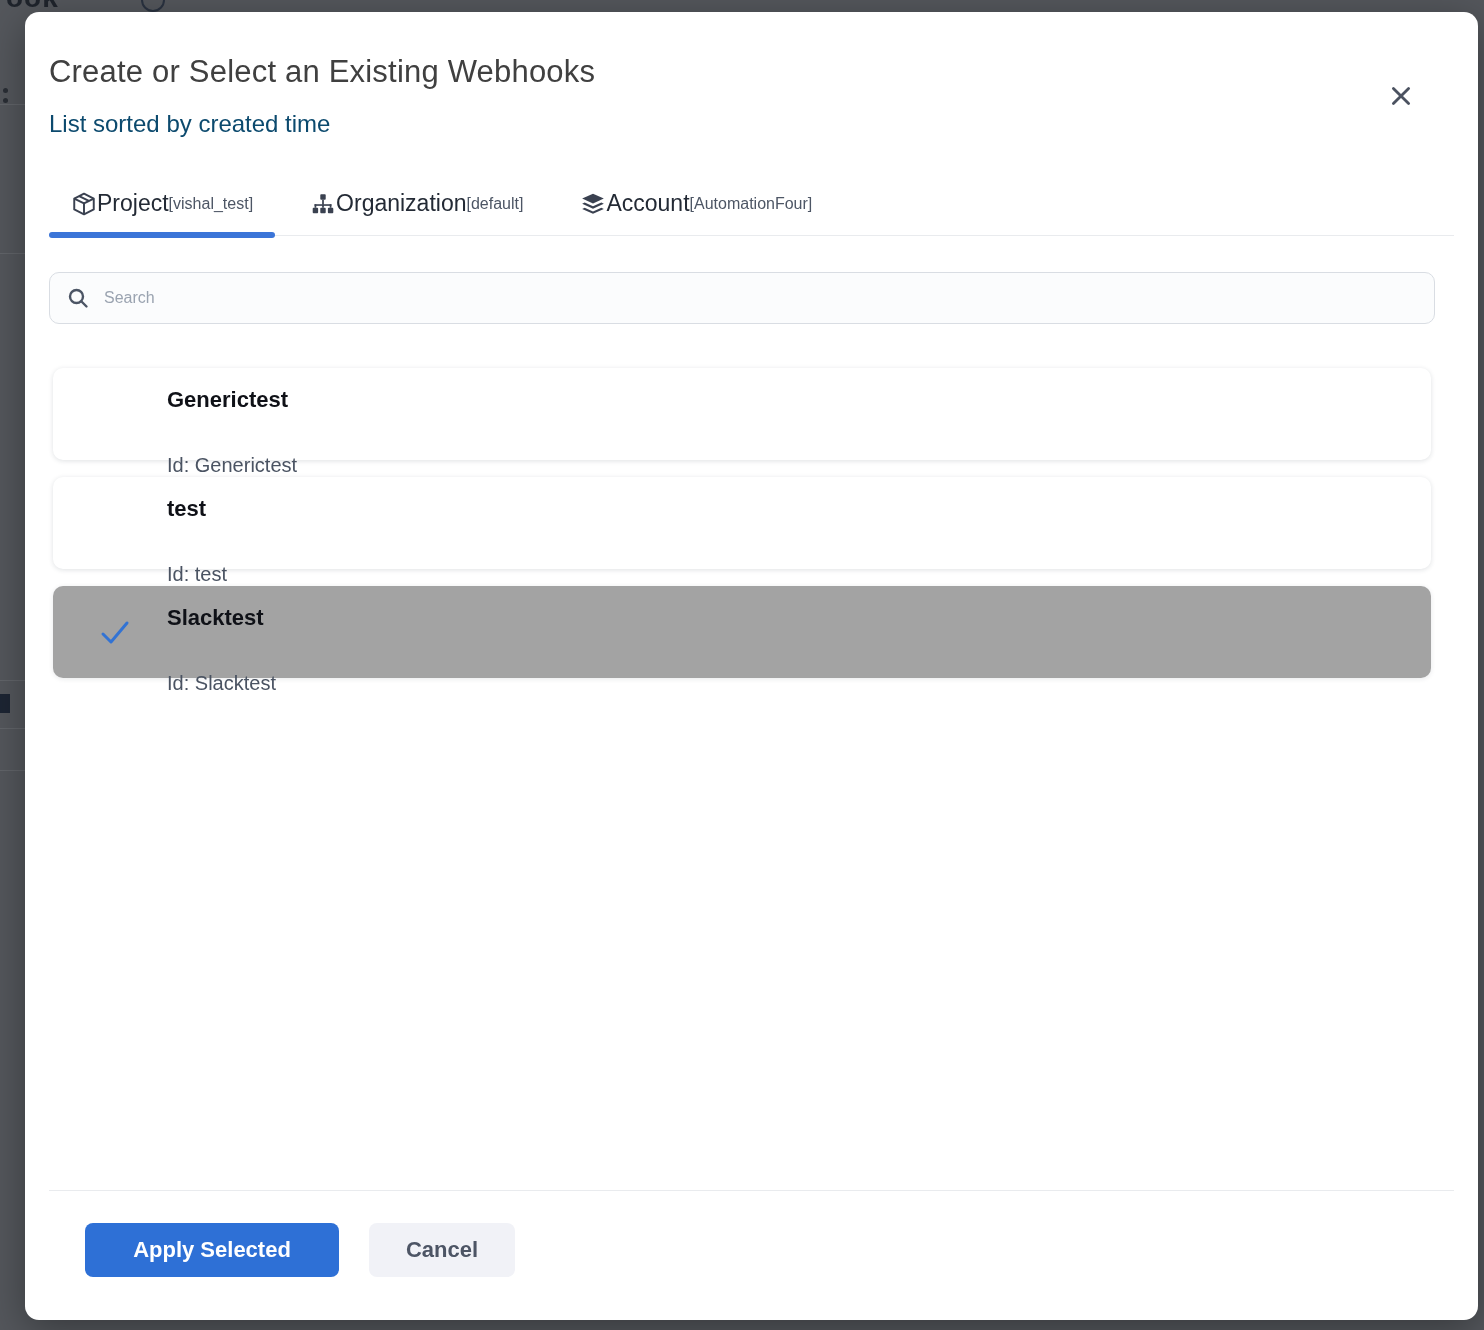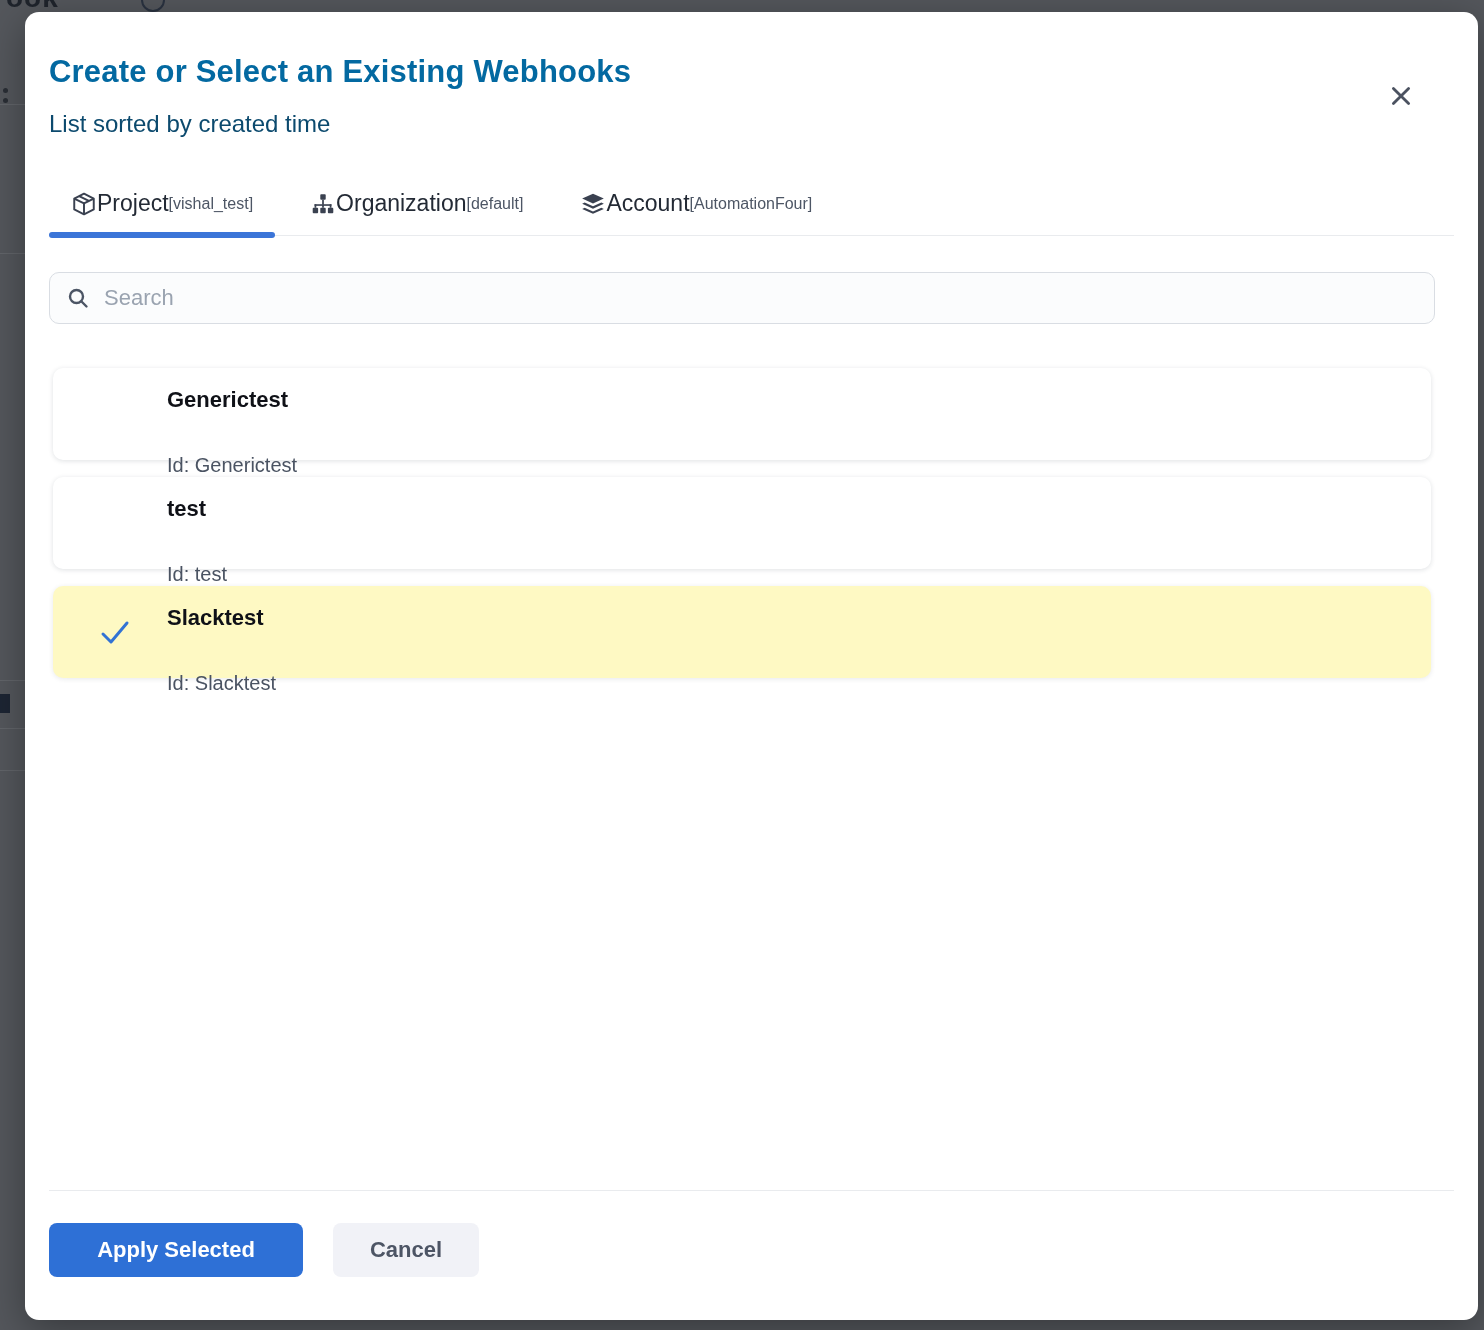--- a/index.html
+++ b/index.html
@@ -27,21 +27,21 @@
 
   
   .modal {
     position: absolute; left: 25px; top: 12px;
     width: 1453px; height: 1308px;
     background: #ffffff; border-radius: 14px;
     box-shadow: 0 10px 40px rgba(0,0,0,0.35);
   }
   .modal-title {
     position: absolute; left: 24px; top: 42px;
-    font-size: 31px; font-weight: 700; color: #0369a1;
+    font-size: 31px; font-weight: 400; color: #404040;
     letter-spacing: 0.2px;
   }
   .modal-subtitle {
     position: absolute; left: 24px; top: 98px;
     font-size: 24px; color: #0c4a6e;
   }
   .close-btn {
     position: absolute; left: 1358px; top: 66px;
     width: 36px; height: 36px;
     display: flex; align-items: center; justify-content: center;
@@ -75,56 +75,56 @@
     position: absolute; left: 24px; top: 260px;
     width: 1386px; height: 52px;
     border: 1px solid #d9dde3; border-radius: 10px;
     background: #fbfcfd;
     display: flex; align-items: center;
     padding: 0 16px;
   }
   .search-box svg { width: 24px; height: 24px; stroke: #4c5565; flex: none; }
   .search-input {
     border: none; outline: none; background: transparent;
-    font-size: 22px; color: #232a35;
+    font-size: 16px; color: #232a35;
     margin-left: 14px; width: 100%;
     font-family: "Liberation Sans", sans-serif;
   }
   .search-input::placeholder { color: #9aa3b0; }
 
   
   .webhook-list { position: absolute; left: 28px; top: 356px; width: 1378px; }
   .list-item {
     position: relative; height: 92px; margin-bottom: 17px;
     background: #ffffff; border-radius: 10px;
     box-shadow: 0 1px 5px rgba(30,40,60,0.14);
     cursor: pointer;
     text-decoration: underline;
   }
-  .list-item.selected { background: #fef9c3; box-shadow: 0 1px 5px rgba(30,40,60,0.10); }
+  .list-item.selected { background: #a3a3a3; box-shadow: 0 1px 5px rgba(30,40,60,0.10); }
   .item-check {
     position: absolute; left: 44px; top: 50%; transform: translateY(-50%);
     width: 36px; height: 36px;
   }
   .item-check svg { width: 36px; height: 36px; stroke: #3273d4; stroke-width: 3; fill: none; }
   .item-text { position: absolute; left: 114px; top: 17px; }
   .item-name { font-size: 22px; font-weight: 700; color: #0f1117; line-height: 1.35; }
   .item-id { font-size: 20px; color: #4a5362; line-height: 1.45; margin-top: 36px; }
 
   
   .footer-divider {
     position: absolute; left: 24px; right: 24px; top: 1178px;
     height: 1px; background: #e9ebee;
   }
   .btn {
     position: absolute; top: 1211px; height: 54px;
     border: none; border-radius: 8px; cursor: pointer;
     font-size: 22px; font-weight: 700;
     font-family: "Liberation Sans", sans-serif;
-    display: flex; align-items: center; justify-content: center;
+    display: flex; align-items: center; justify-content: center; margin-left: 36px;
   }
   .btn-apply { left: 24px; width: 254px; background: #2e70d6; color: #ffffff; }
   .btn-cancel { left: 308px; width: 146px; background: #f1f2f7; color: #4d5565; text-align: right; }
 </style>
 </head>
 <body>
 
 <div class="backdrop">
   <div class="bg-partial-title">ook</div>
   <div class="bg-info-circle"></div>

